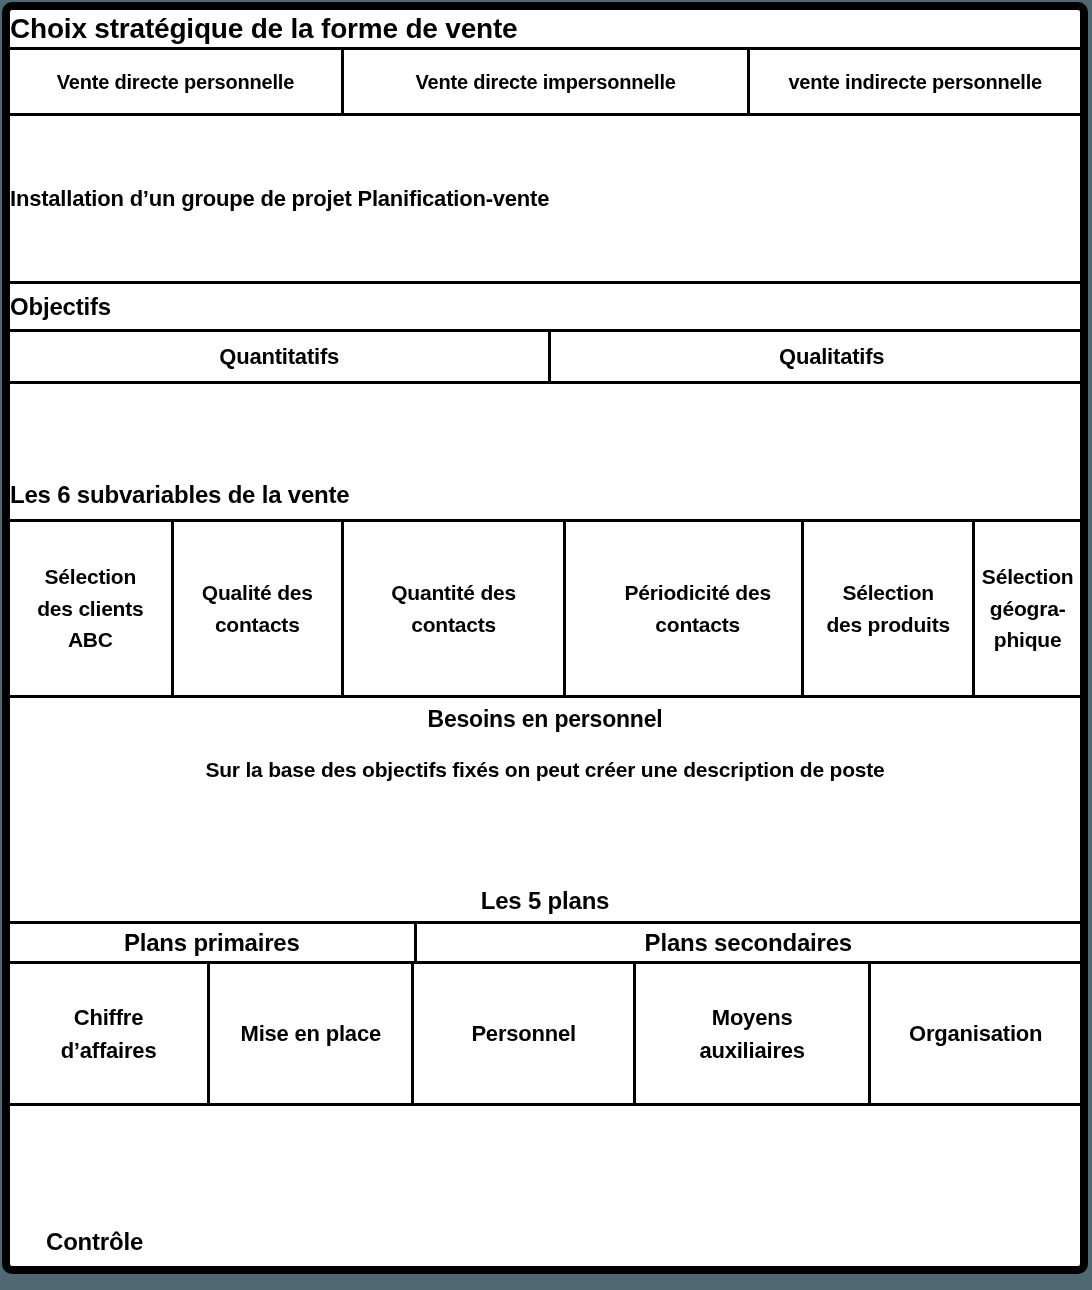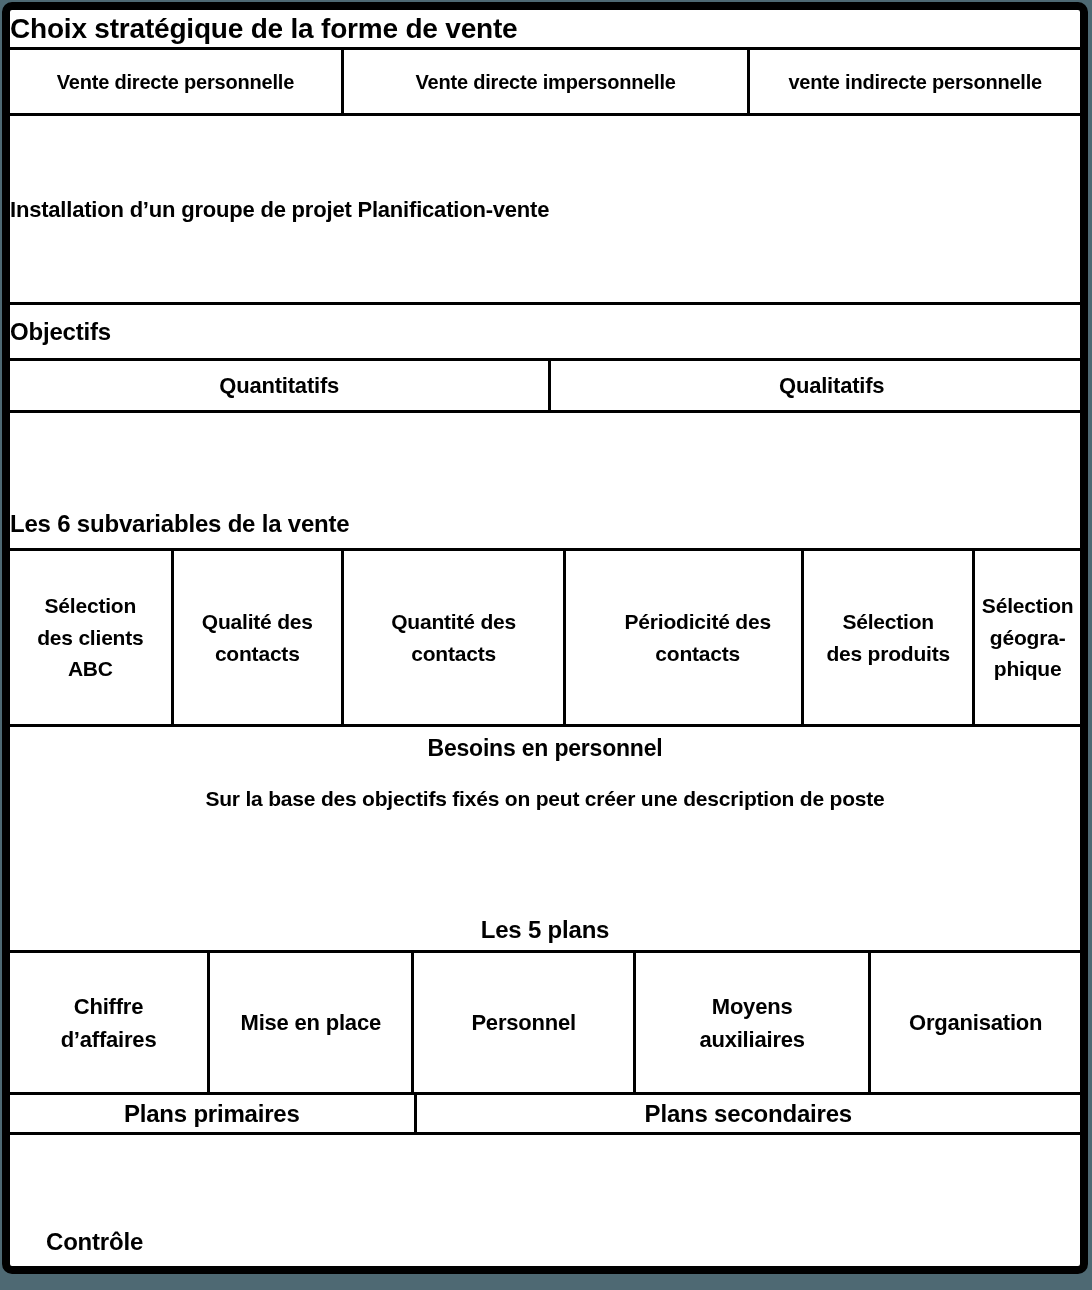--- a/index.html
+++ b/index.html
@@ -27,22 +27,22 @@
     box-sizing:border-box;border-right:3px solid var(--border);
     display:flex;align-items:center;justify-content:center;
     text-align:center;overflow:hidden;
   }
   .cell:last-child{border-right:none;}
   .cell span{white-space:pre-line;line-height:1.5;letter-spacing:-0.2px;}
   .bottom{align-items:flex-end;padding-bottom:6px;}
 
   .r-title{height:40px;}           .r-title .cell{font-size:28px;}
   .r-forms{height:66px;}           .r-forms .cell{font-size:20px;}
-  .r-install{height:189px;}        .r-install .cell{font-size:22px;}
-  .r-objectifs{height:56px;}       .r-objectifs .cell{font-size:24px;}
+  .r-install{height:168px;}        .r-install .cell{font-size:22px;}
+  .r-objectifs{height:48px;}       .r-objectifs .cell{font-size:24px;}
   .r-objtypes{height:52px;gap:32px;}        .r-objtypes .cell{font-size:22px;}
   .r-sublabel{height:138px;}       .r-sublabel .cell{font-size:24px;}
   .r-subvars{height:176px;}        .r-subvars .cell{font-size:21px;}
   .r-personnel{height:226px;}
   .r-planheads{height:40px;}       .r-planheads .cell{font-size:24px;}
   .r-plans{height:142px;}          .r-plans .cell{font-size:22px;}
   .r-control .cell{font-size:24px;}
 
   
   .r-forms .c1{flex:0 0 31.2%;} .r-forms .c2{flex:0 0 38.0%;} .r-forms .c3{flex:1;}
@@ -142,48 +142,48 @@
   </div>
 
   <div class="row r-personnel">
     <div class="cell">
       <span class="personnel-title">Besoins en personnel</span>
       <span class="personnel-subtitle">Sur la base des objectifs fixés on peut créer une description de poste</span>
       <span class="plans-title">Les 5 plans</span>
     </div>
   </div>
 
+  <div class="row r-planheads">
+    <div class="cell c1">
+      <span>Plans primaires</span>
+    </div>
+    <div class="cell c2">
+      <span>Plans secondaires</span>
+    </div>
+  </div>
+
   <div class="row r-plans">
     <div class="cell c1">
       <span>Chiffre
 d’affaires</span>
     </div>
     <div class="cell c2">
       <span>Mise en place</span>
     </div>
     <div class="cell c3">
       <span>Personnel</span>
     </div>
     <div class="cell c4">
       <span>Moyens
 auxiliaires</span>
     </div>
     <div class="cell c5">
       <span>Organisation</span>
     </div>
   </div>
 
-  <div class="row r-planheads">
-    <div class="cell c1">
-      <span>Plans primaires</span>
-    </div>
-    <div class="cell c2">
-      <span>Plans secondaires</span>
-    </div>
-  </div>
-
   <div class="row r-control">
     <div class="cell bottom">
       <span>Contrôle</span>
     </div>
   </div>
 
 </div>
 
 </body></html>

